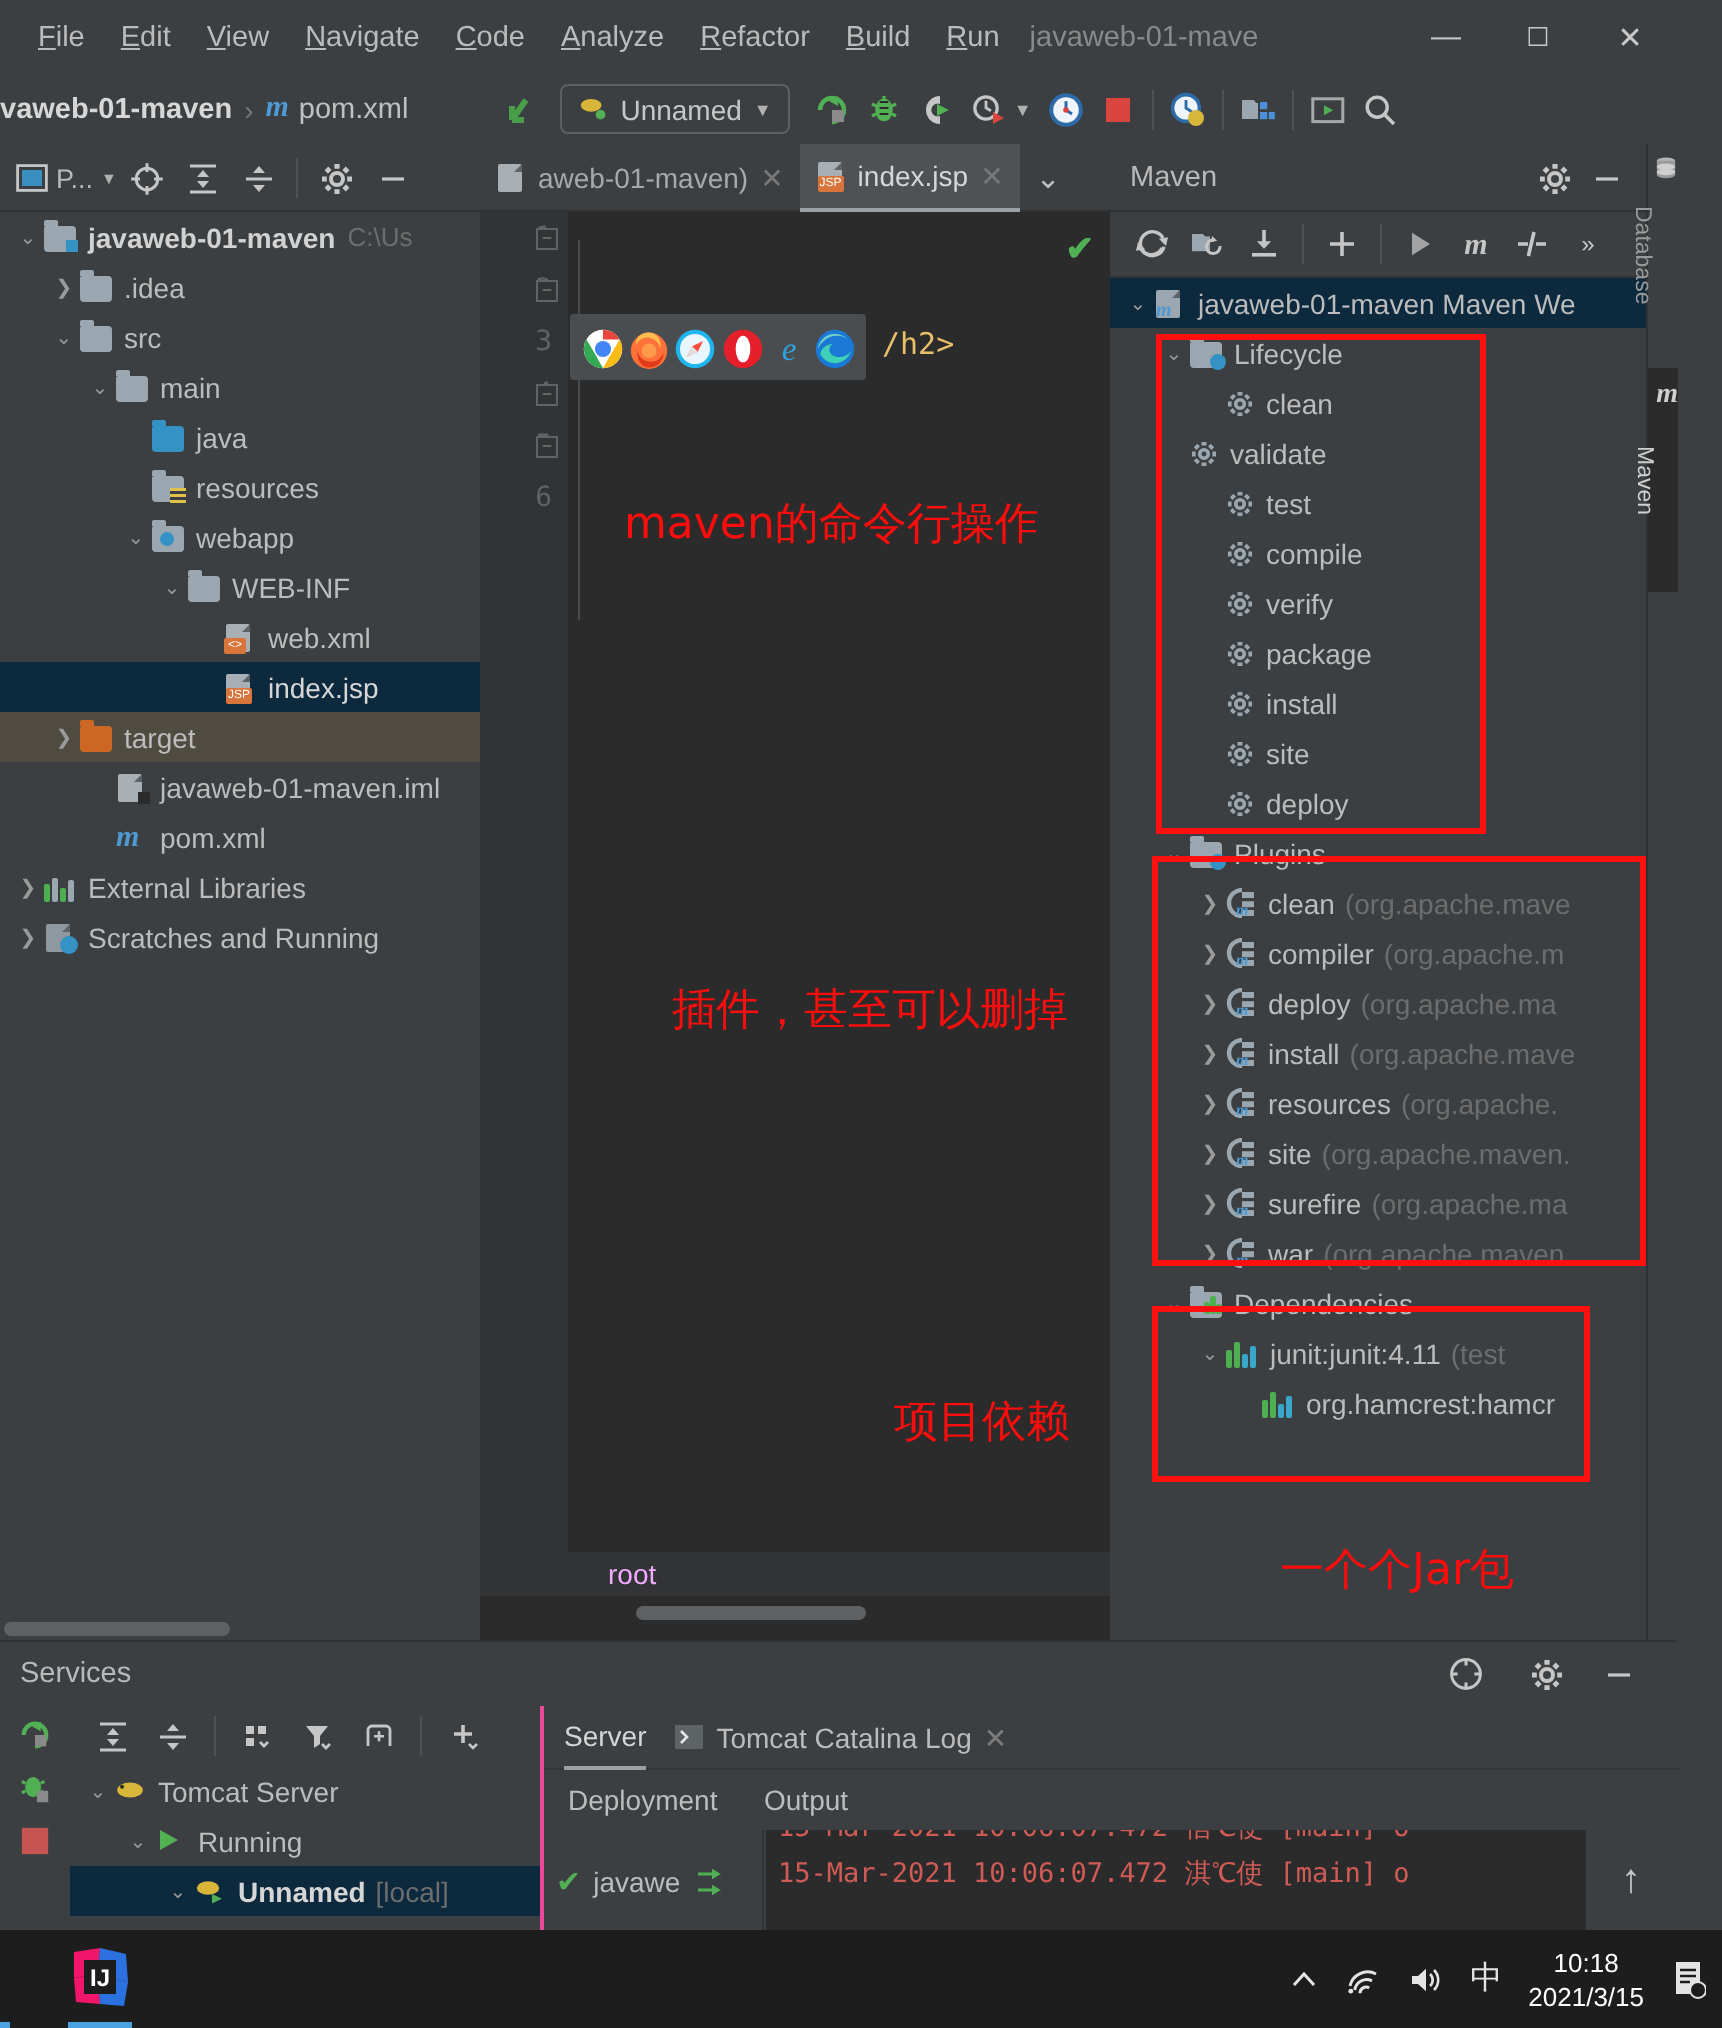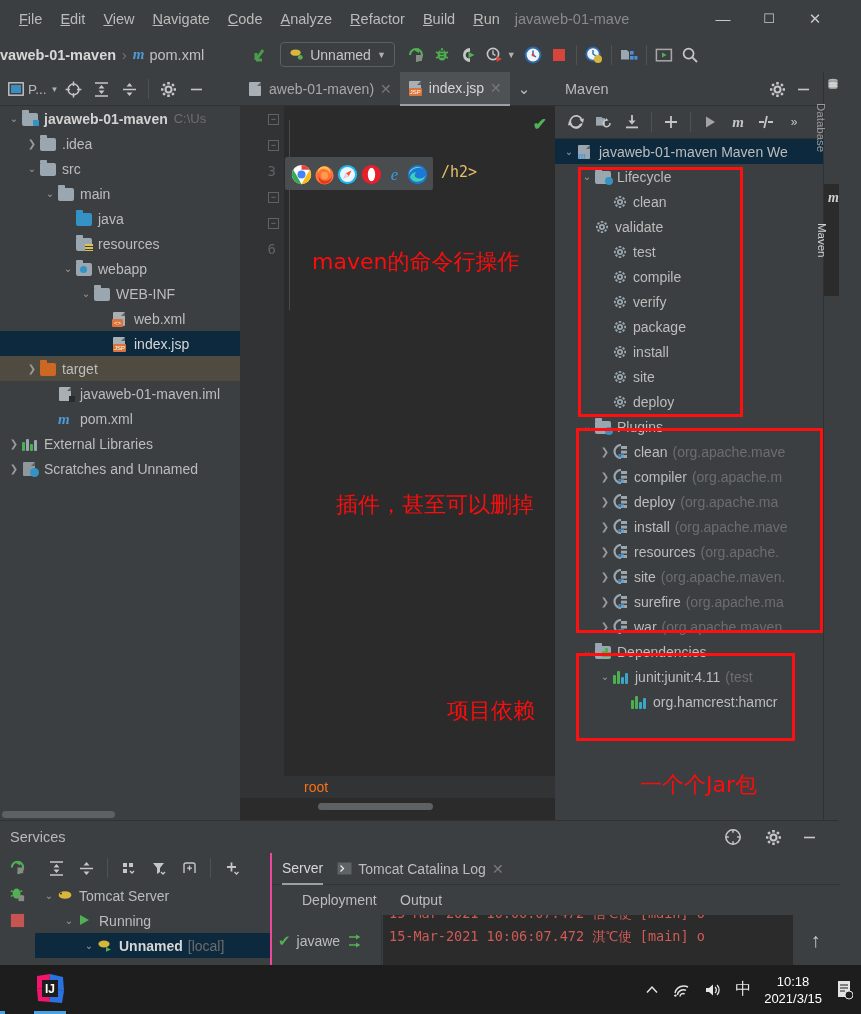--- a/index.html
+++ b/index.html
@@ -96,21 +96,21 @@
   .tag-hl { background:#3b514d; }
   .foldmark { position:absolute; left:-16px; width:11px; height:11px; border:1px solid #606366; color:#808080;
               font-size:9px; line-height:9px; text-align:center; background:#313335;}
   .guideline { position:absolute; left:49px; top:14px; width:1px; height:190px; background:#4b4b4b;}
   .inspect-ok { position:absolute; right:8px; top:8px; color:#52b054; font-size:17px; font-weight:bold;}
   .browser-pop { position:absolute; left:45px; top:51px; width:148px; height:33px; background:#4a4d4f; border-radius:2px;
                  display:flex; align-items:center; justify-content:space-around; padding:0 4px;}
   .bico { width:20px; height:20px; border-radius:50%; position:relative; }
   .breadcrumbs { position:absolute; left:0; bottom:22px; width:315px; height:22px; background:#313335;
                  display:flex; align-items:center; }
-  .breadcrumbs span { color:#f97316; font-size:14px; margin-left:64px; }
+  .breadcrumbs span { color:#f0abfc; font-size:14px; margin-left:64px; }
   .editor-hscroll { position:absolute; left:0; bottom:0; width:315px; height:22px; background:#2b2b2b;}
   .editor-hscroll i { position:absolute; left:78px; top:5px; width:115px; height:7px; background:#5d6163; border-radius:4px; display:block;}
 
   
   .mavenpanel { position:absolute; left:555px; top:106px; width:268px; height:714px; background:#3c3f41; overflow:hidden;}
   .mv-toolbar { position:absolute; left:0; top:0; width:268px; height:33px; display:flex; align-items:center; gap:2px;
                 padding-left:8px; border-bottom:1px solid #2f3133;}
   .mv-tree { position:absolute; left:0; top:33px; width:268px; }
   .mv-row { height:25px; display:flex; align-items:center; white-space:nowrap; font-size:14px; color:#bcbcbc; }
   .mv-row.sel { background:#0d293e; }
@@ -133,21 +133,21 @@
   .sv-toolbar { position:absolute; left:35px; top:32px; width:235px; height:30px; display:flex; align-items:center; gap:4px; padding-left:8px;}
   .sv-tree { position:absolute; left:35px; top:62px; width:235px; }
   .sv-row { height:25px; display:flex; align-items:center; white-space:nowrap; font-size:14px; color:#bcbcbc;}
   .sv-row.sel { background:#0d293e; }
   .sv-right { position:absolute; left:270px; top:32px; width:568px; height:113px; border-left:2px solid #ec4899;}
   .sv-tabs { position:absolute; left:0; top:0; width:568px; height:32px; display:flex; align-items:center; gap:14px; padding-left:10px;
              border-bottom:1px solid #323436;}
   .sv-tab { color:#bcbcbc; font-size:14px; height:32px; display:flex; align-items:center; gap:6px;}
   .sv-tab.active { border-bottom:2px solid #9aa0a6; color:#d6d6d6;}
   .sv-sub { position:absolute; left:0; top:32px; width:568px; height:30px; display:flex; align-items:center;}
-  .sv-sub-item { font-size:14px; color:#bcbcbc;margin-left:18px; }
+  .sv-sub-item { font-size:14px; color:#bcbcbc; }
   .deploy-list { position:absolute; left:0; top:62px; width:110px; height:51px; border-right:1px solid #323436;
                  display:flex; align-items:center; gap:6px; padding-left:6px; }
   .console { position:absolute; left:111px; top:62px; right:45px; height:51px; background:#2b2b2b; overflow:hidden;}
   .cline2 { color:#cf5b56; font-size:13.5px; font-family:"DejaVu Sans Mono", monospace; white-space:pre; position:absolute; left:6px;}
   .console-right { position:absolute; right:0; top:62px; width:45px; height:51px; display:flex; align-items:center; justify-content:center;}
 
   
   .taskbar { position:absolute; left:0; bottom:0; width:861px; height:49px; background:#1d1d1d;}
   .tb-ij { position:absolute; left:34px; top:8px; width:32px; height:32px;}
   .tb-ij-underline { position:absolute; left:34px; bottom:0; width:32px; height:3px; background:#4aa3e0;}
@@ -528,21 +528,21 @@
               </span>
             </span>
             <span class="">External Libraries</span>
           </div>
           <div class="tree-row" style="padding-left: 6px;">
             <span class="arrow">❯</span>
             <span class="ico">
               <span class="filei" style="background:#8f989e;"></span>
               <span style="position:absolute;right:0;bottom:0;width:9px;height:9px;border-radius:50%;background:#3592c4;"></span>
             </span>
-            <span class="">Scratches and Unnamed</span>
+            <span class="">Scratches and Running</span>
           </div>
         </div>
       <div class="hscroll">
           <i></i>
         </div>
     </div>
 
     <div class="editor">
       <div class="gutter" id="gutter">
           <div class="lnum" style="top: 5px;">1</div>

